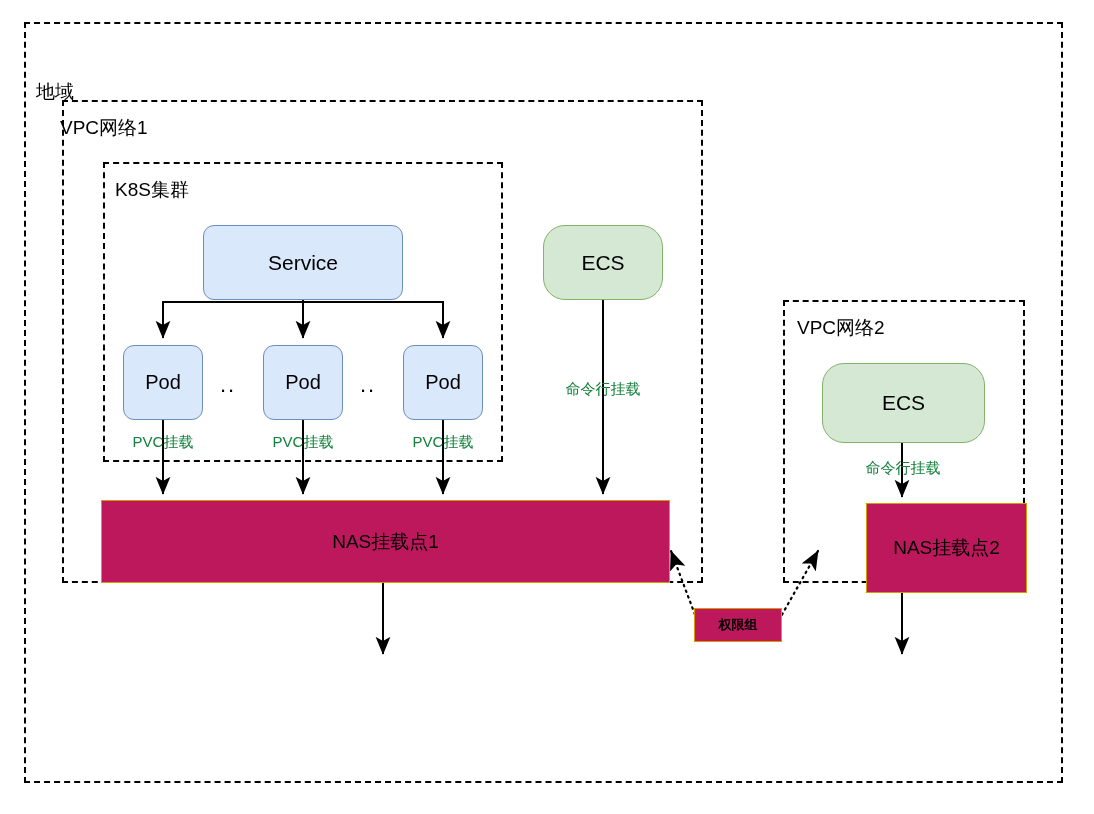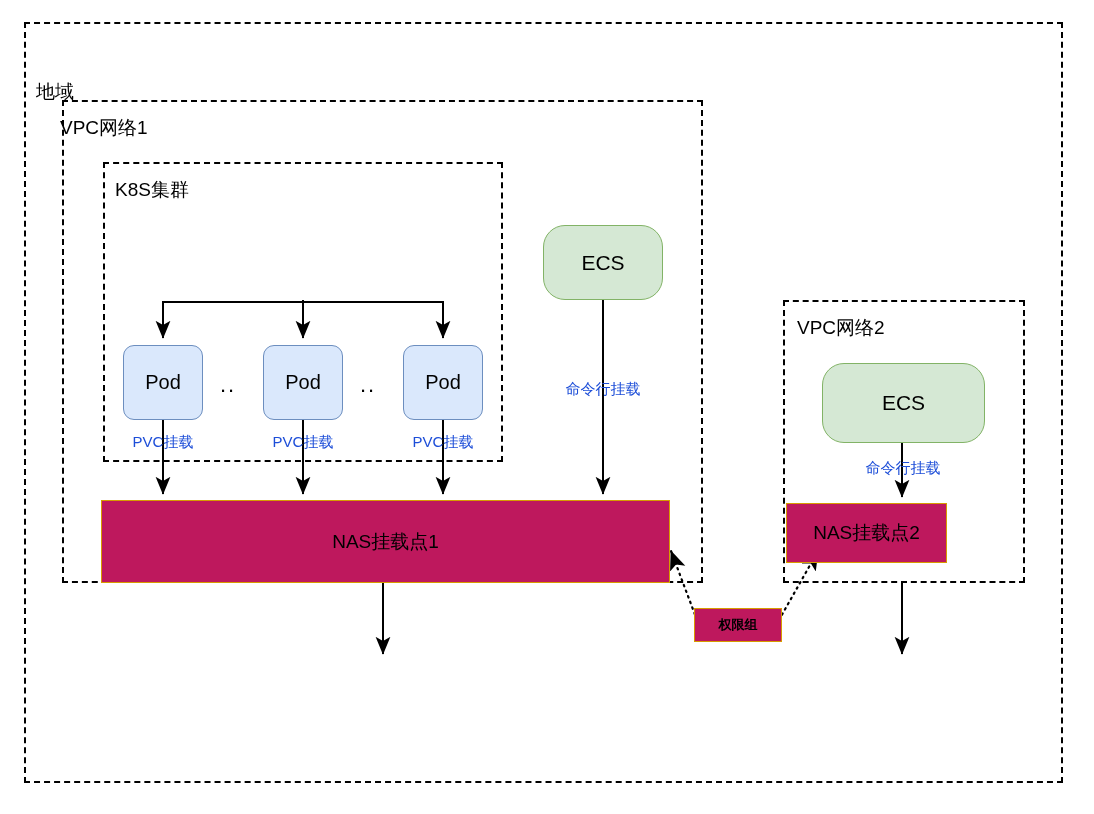--- a/index.html
+++ b/index.html
@@ -56,21 +56,21 @@
     border-radius: 22px;
   }
   .node-orange {
     background: #be185d;
     border: 1.8px solid #d79b00;
     border-radius: 0;
   }
   .edge-label {
     position: absolute;
     font-size: 15px;
-    color: #1d4ed8;
+    color: #15803d;
     line-height: 1;
     white-space: nowrap;
     text-align: center;
   }
   .ellipsis {
     position: absolute;
     font-size: 22px;
     letter-spacing: 2px;
     color: #000000;
     line-height: 1;
@@ -119,35 +119,36 @@
     <path d="M902,443 L902,497" fill="none" stroke="#000000" stroke-width="2" marker-end="url(#arrow)"></path>
 
     <path d="M383,583 L383,654" fill="none" stroke="#000000" stroke-width="2" marker-end="url(#arrow)"></path>
 
     <path d="M902,583 L902,654" fill="none" stroke="#000000" stroke-width="2" marker-end="url(#arrow)"></path>
 
     <path d="M697,620 L671,551" fill="none" stroke="#000000" stroke-width="2.2" stroke-dasharray="1.5 4.5" stroke-linecap="round" marker-end="url(#arrow)"></path>
     <path d="M779,620 L818,551" fill="none" stroke="#000000" stroke-width="2.2" stroke-dasharray="1.5 4.5" stroke-linecap="round" marker-end="url(#arrow)"></path>
   </svg>
 
+  <div class="node node-blue t-service" style="left:203px; top:225px; width:200px; height:75px;">Service</div>
 
   <div class="node node-blue t-pod" style="left:123px; top:345px; width:80px; height:75px;">Pod</div>
   <div class="node node-blue t-pod" style="left:263px; top:345px; width:80px; height:75px;">Pod</div>
   <div class="node node-blue t-pod" style="left:403px; top:345px; width:80px; height:75px;">Pod</div>
 
   <div class="ellipsis" style="left:220px; top:374px;">..</div>
   <div class="ellipsis" style="left:360px; top:374px;">..</div>
 
   <div class="node node-green t-ecs" style="left:543px; top:225px; width:120px; height:75px;">ECS</div>
 
   <div class="node node-green t-ecs" style="left:822px; top:363px; width:163px; height:80px;">ECS</div>
 
   <div class="node node-orange t-nas" style="left:101px; top:500px; width:569px; height:83px;">NAS挂载点1</div>
 
-  <div class="node node-orange t-nas" style="left:786px; top:503px; width:161px; height:60px;">NAS挂载点2</div>
+  <div class="node node-orange t-nas" style="left:866px; top:503px; width:161px; height:90px;">NAS挂载点2</div>
 
 
   <div class="node node-orange t-perm" style="left:694px; top:608px; width:88px; height:34px;">权限组</div>
 
   <div class="edge-label" style="left:113px; top:434px; width:100px;">PVC挂载</div>
   <div class="edge-label" style="left:253px; top:434px; width:100px;">PVC挂载</div>
   <div class="edge-label" style="left:393px; top:434px; width:100px;">PVC挂载</div>
 
   <div class="edge-label" style="left:538px; top:381px; width:130px;">命令行挂载</div>
 

